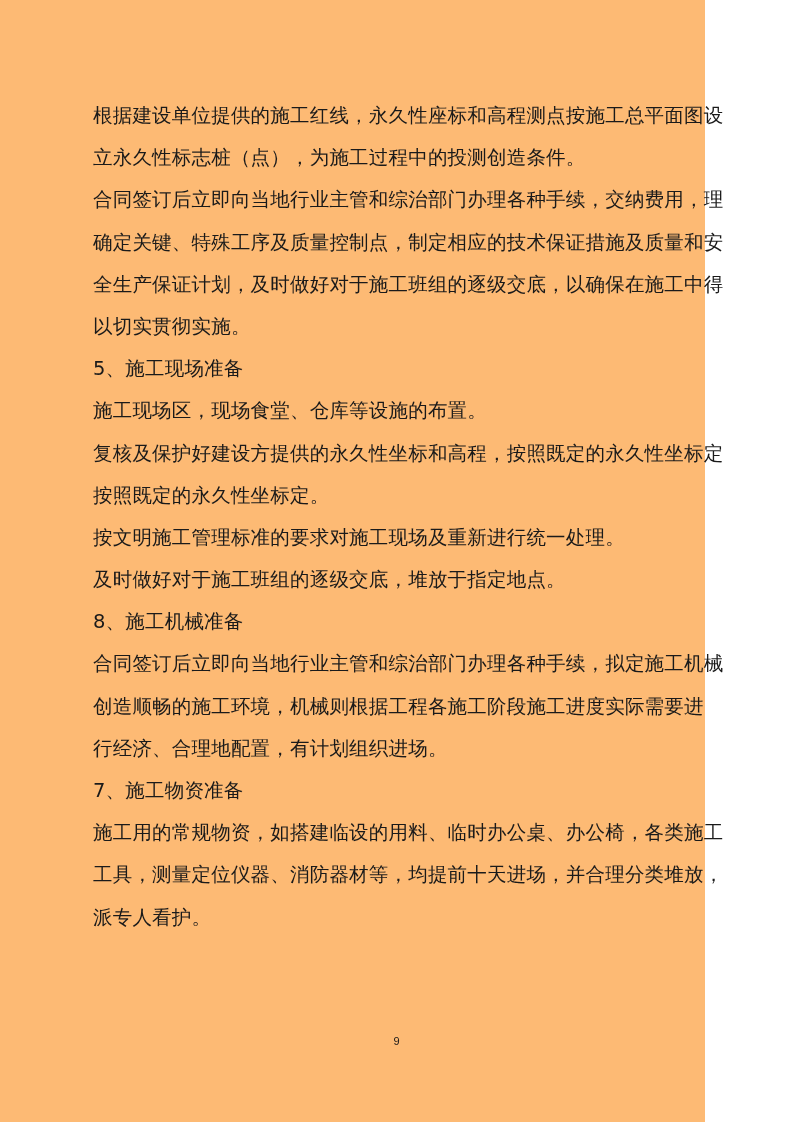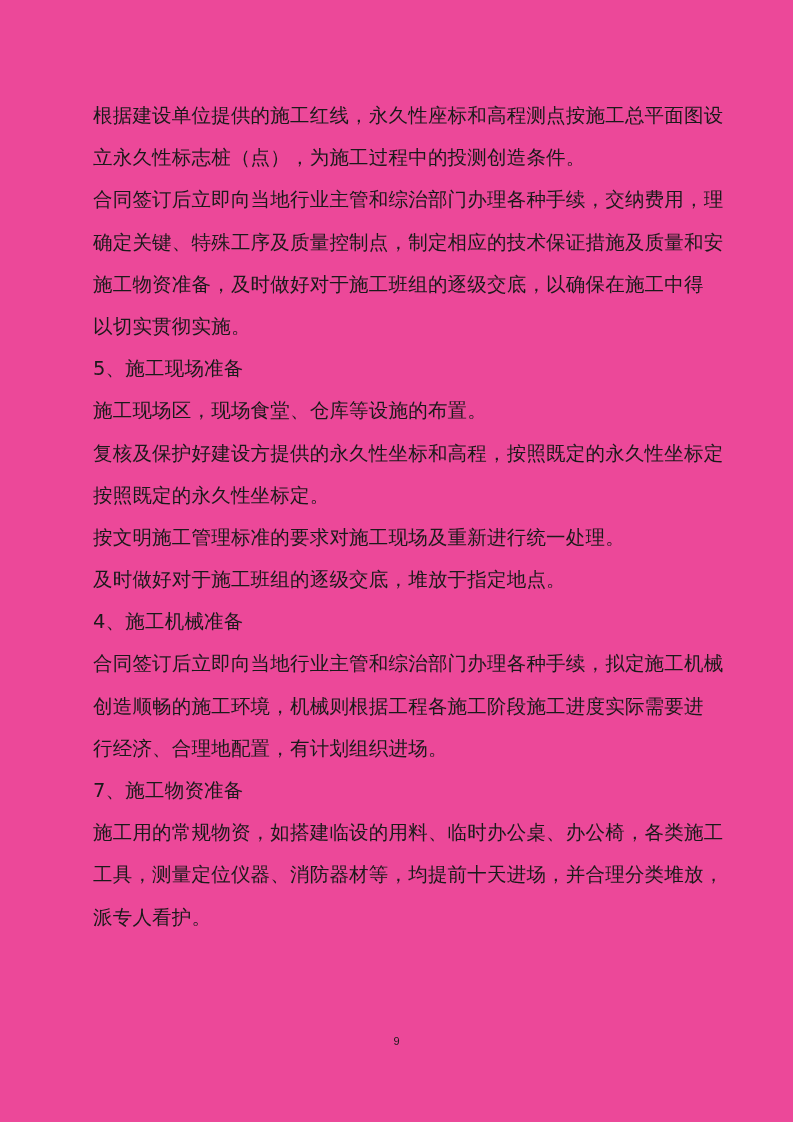--- a/index.html
+++ b/index.html
@@ -1,18 +1,18 @@
 <!DOCTYPE html>
 <html><head>
 <meta charset="utf-8">
 <style>
   html, body { margin: 0; padding: 0; background: #ffffff; }
   body { width: 793px; height: 1122px; position: relative; overflow: hidden; }
   .page {
-    position: absolute; left: 0; top: 0; width: 793px; height: 1122px; background: #ec4899;
+    position: absolute; left: 0; top: 0; width: 705px; height: 1122px; background: #fdba74;
   }
   .content {
     position: absolute; left: 93px; top: 95px; width: 620px;
     font-family: "DejaVu Sans", "Liberation Sans", sans-serif;
     font-size: 19.5px; color: #1a1a1a;
   }
   .line {
     height: 42.2px; line-height: 42.2px; white-space: nowrap; overflow: visible;
     letter-spacing: 0.2px;
   }
@@ -23,29 +23,29 @@
 </style>
 </head>
 <body>
 
 <div class="page">
   <div class="content">
     <div class="line">根据建设单位提供的施工红线，永久性座标和高程测点按施工总平面图设</div>
     <div class="line">立永久性标志桩（点），为施工过程中的投测创造条件。</div>
     <div class="line">合同签订后立即向当地行业主管和综治部门办理各种手续，交纳费用，理</div>
     <div class="line">确定关键、特殊工序及质量控制点，制定相应的技术保证措施及质量和安</div>
-    <div class="line">施工物资准备，及时做好对于施工班组的逐级交底，以确保在施工中得</div>
+    <div class="line">全生产保证计划，及时做好对于施工班组的逐级交底，以确保在施工中得</div>
     <div class="line">以切实贯彻实施。</div>
     <div class="line">5、施工现场准备</div>
     <div class="line">施工现场区，现场食堂、仓库等设施的布置。</div>
     <div class="line">复核及保护好建设方提供的永久性坐标和高程，按照既定的永久性坐标定</div>
     <div class="line">按照既定的永久性坐标定。</div>
     <div class="line">按文明施工管理标准的要求对施工现场及重新进行统一处理。</div>
     <div class="line">及时做好对于施工班组的逐级交底，堆放于指定地点。</div>
-    <div class="line">4、施工机械准备</div>
+    <div class="line">8、施工机械准备</div>
     <div class="line">合同签订后立即向当地行业主管和综治部门办理各种手续，拟定施工机械</div>
     <div class="line">创造顺畅的施工环境，机械则根据工程各施工阶段施工进度实际需要进</div>
     <div class="line">行经济、合理地配置，有计划组织进场。</div>
     <div class="line">7、施工物资准备</div>
     <div class="line">施工用的常规物资，如搭建临设的用料、临时办公桌、办公椅，各类施工</div>
     <div class="line">工具，测量定位仪器、消防器材等，均提前十天进场，并合理分类堆放，</div>
     <div class="line">派专人看护。</div>
   </div>
   <div class="page-number">9</div>
 </div>

